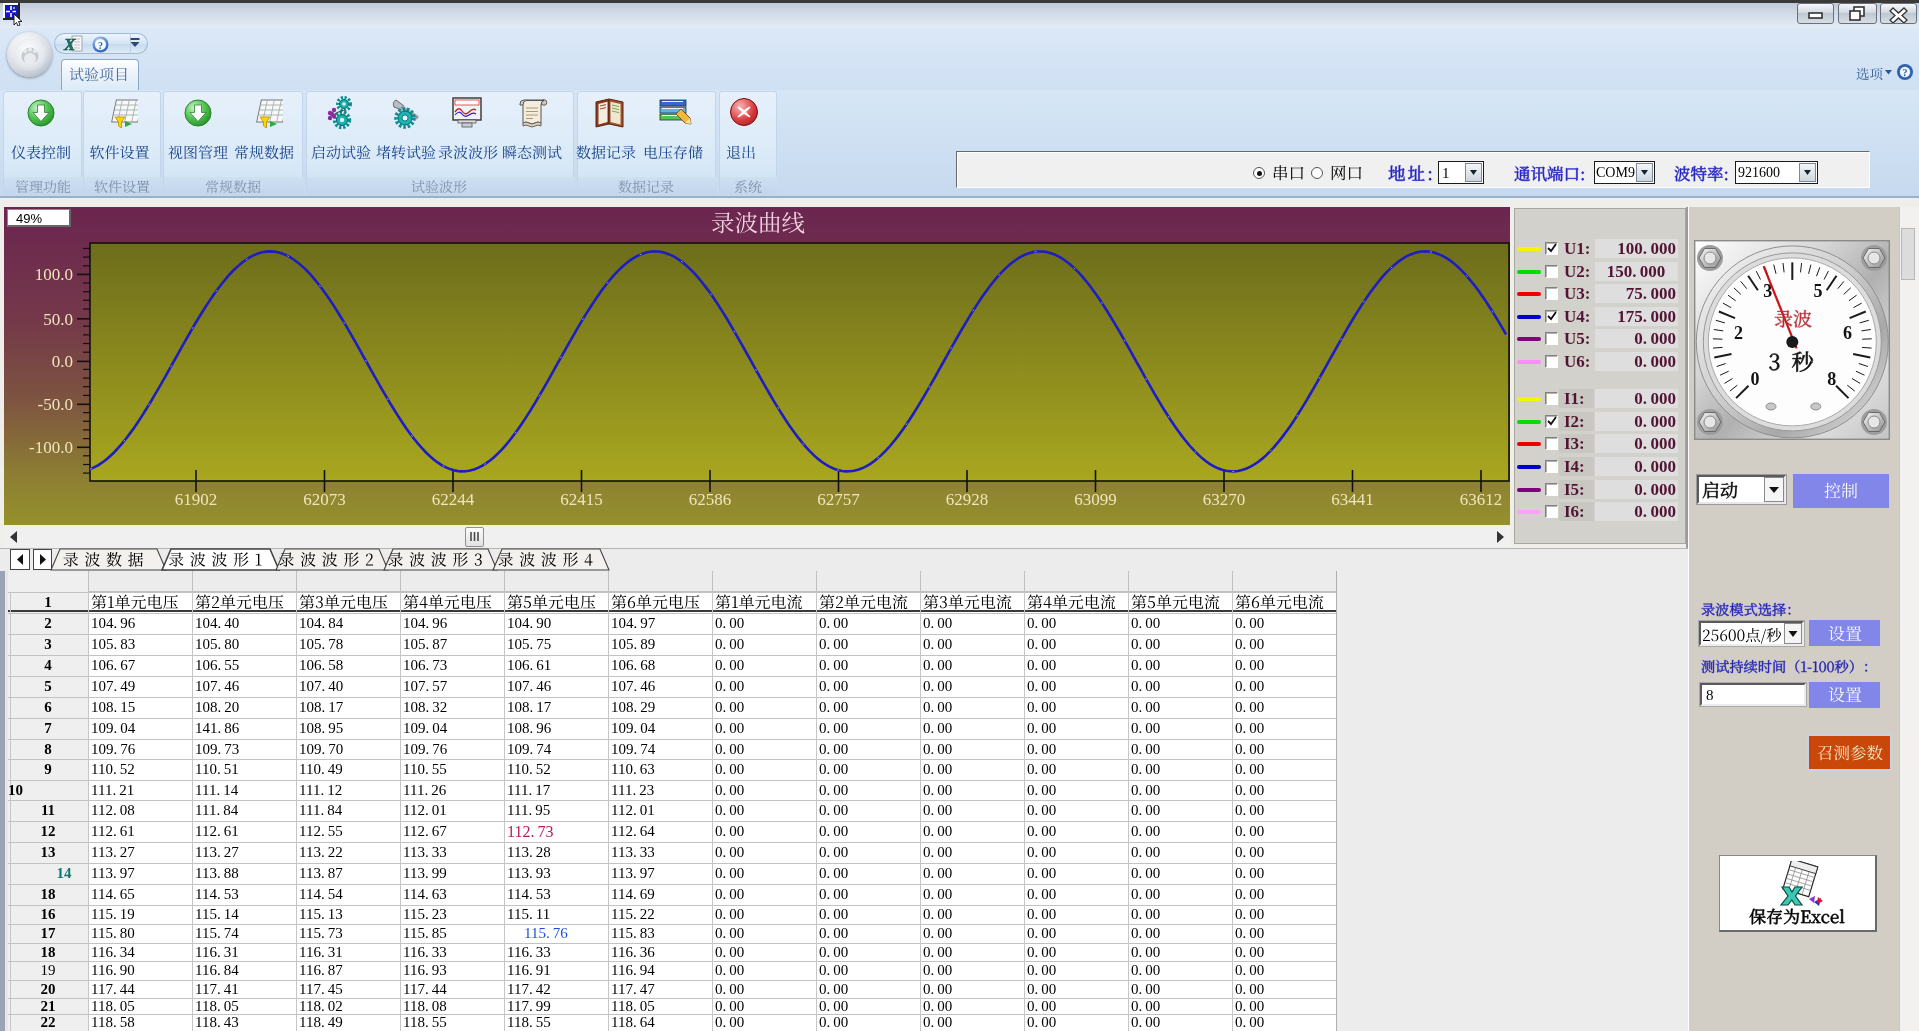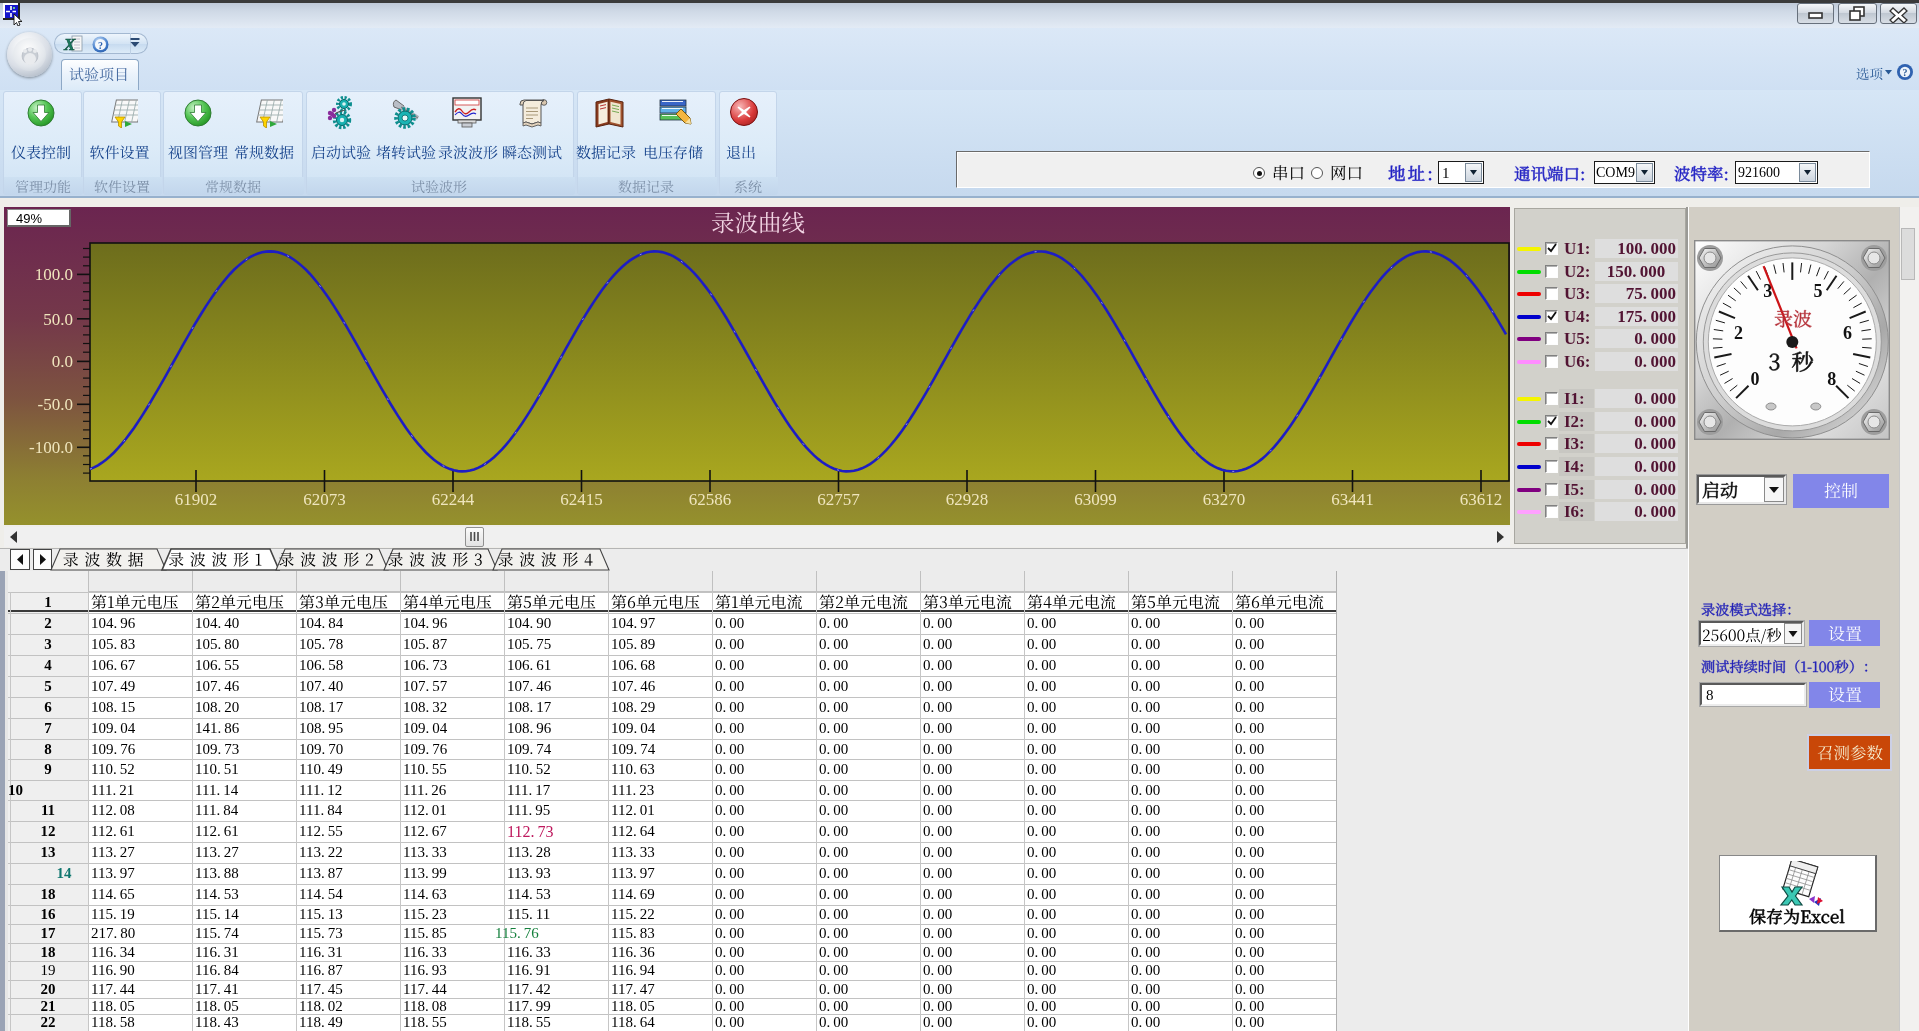--- a/index.html
+++ b/index.html
@@ -740,25 +740,25 @@
 <div class="abs ser" style="left:299px;top:905px;width:100px;height:19px;font-size:15px;color:#000;line-height:19px">115. 13</div>
 <div class="abs ser" style="left:403px;top:905px;width:100px;height:19px;font-size:15px;color:#000;line-height:19px">115. 23</div>
 <div class="abs ser" style="left:507px;top:905px;width:100px;height:19px;font-size:15px;color:#000;line-height:19px">115. 11</div>
 <div class="abs ser" style="left:611px;top:905px;width:100px;height:19px;font-size:15px;color:#000;line-height:19px">115. 22</div>
 <div class="abs ser" style="left:715px;top:905px;width:100px;height:19px;font-size:15px;color:#000;line-height:19px">0. 00</div>
 <div class="abs ser" style="left:819px;top:905px;width:100px;height:19px;font-size:15px;color:#000;line-height:19px">0. 00</div>
 <div class="abs ser" style="left:923px;top:905px;width:100px;height:19px;font-size:15px;color:#000;line-height:19px">0. 00</div>
 <div class="abs ser" style="left:1027px;top:905px;width:100px;height:19px;font-size:15px;color:#000;line-height:19px">0. 00</div>
 <div class="abs ser" style="left:1131px;top:905px;width:100px;height:19px;font-size:15px;color:#000;line-height:19px">0. 00</div>
 <div class="abs ser" style="left:1235px;top:905px;width:100px;height:19px;font-size:15px;color:#000;line-height:19px">0. 00</div>
-<div class="abs ser" style="left:91px;top:924px;width:100px;height:19px;font-size:15px;color:#000;line-height:19px">217. 80</div>
+<div class="abs ser" style="left:91px;top:924px;width:100px;height:19px;font-size:15px;color:#000;line-height:19px">115. 80</div>
 <div class="abs ser" style="left:195px;top:924px;width:100px;height:19px;font-size:15px;color:#000;line-height:19px">115. 74</div>
 <div class="abs ser" style="left:299px;top:924px;width:100px;height:19px;font-size:15px;color:#000;line-height:19px">115. 73</div>
 <div class="abs ser" style="left:403px;top:924px;width:100px;height:19px;font-size:15px;color:#000;line-height:19px">115. 85</div>
-<div class="abs ser" style="left:495px;top:924px;width:100px;height:19px;font-size:15px;color:#15803d;line-height:19px">115. 76</div>
+<div class="abs ser" style="left:524px;top:924px;width:100px;height:19px;font-size:15px;color:#1d4ed8;line-height:19px">115. 76</div>
 <div class="abs ser" style="left:611px;top:924px;width:100px;height:19px;font-size:15px;color:#000;line-height:19px">115. 83</div>
 <div class="abs ser" style="left:715px;top:924px;width:100px;height:19px;font-size:15px;color:#000;line-height:19px">0. 00</div>
 <div class="abs ser" style="left:819px;top:924px;width:100px;height:19px;font-size:15px;color:#000;line-height:19px">0. 00</div>
 <div class="abs ser" style="left:923px;top:924px;width:100px;height:19px;font-size:15px;color:#000;line-height:19px">0. 00</div>
 <div class="abs ser" style="left:1027px;top:924px;width:100px;height:19px;font-size:15px;color:#000;line-height:19px">0. 00</div>
 <div class="abs ser" style="left:1131px;top:924px;width:100px;height:19px;font-size:15px;color:#000;line-height:19px">0. 00</div>
 <div class="abs ser" style="left:1235px;top:924px;width:100px;height:19px;font-size:15px;color:#000;line-height:19px">0. 00</div>
 <div class="abs ser" style="left:91px;top:943px;width:100px;height:18px;font-size:15px;color:#000;line-height:18px">116. 34</div>
 <div class="abs ser" style="left:195px;top:943px;width:100px;height:18px;font-size:15px;color:#000;line-height:18px">116. 31</div>
 <div class="abs ser" style="left:299px;top:943px;width:100px;height:18px;font-size:15px;color:#000;line-height:18px">116. 31</div>

